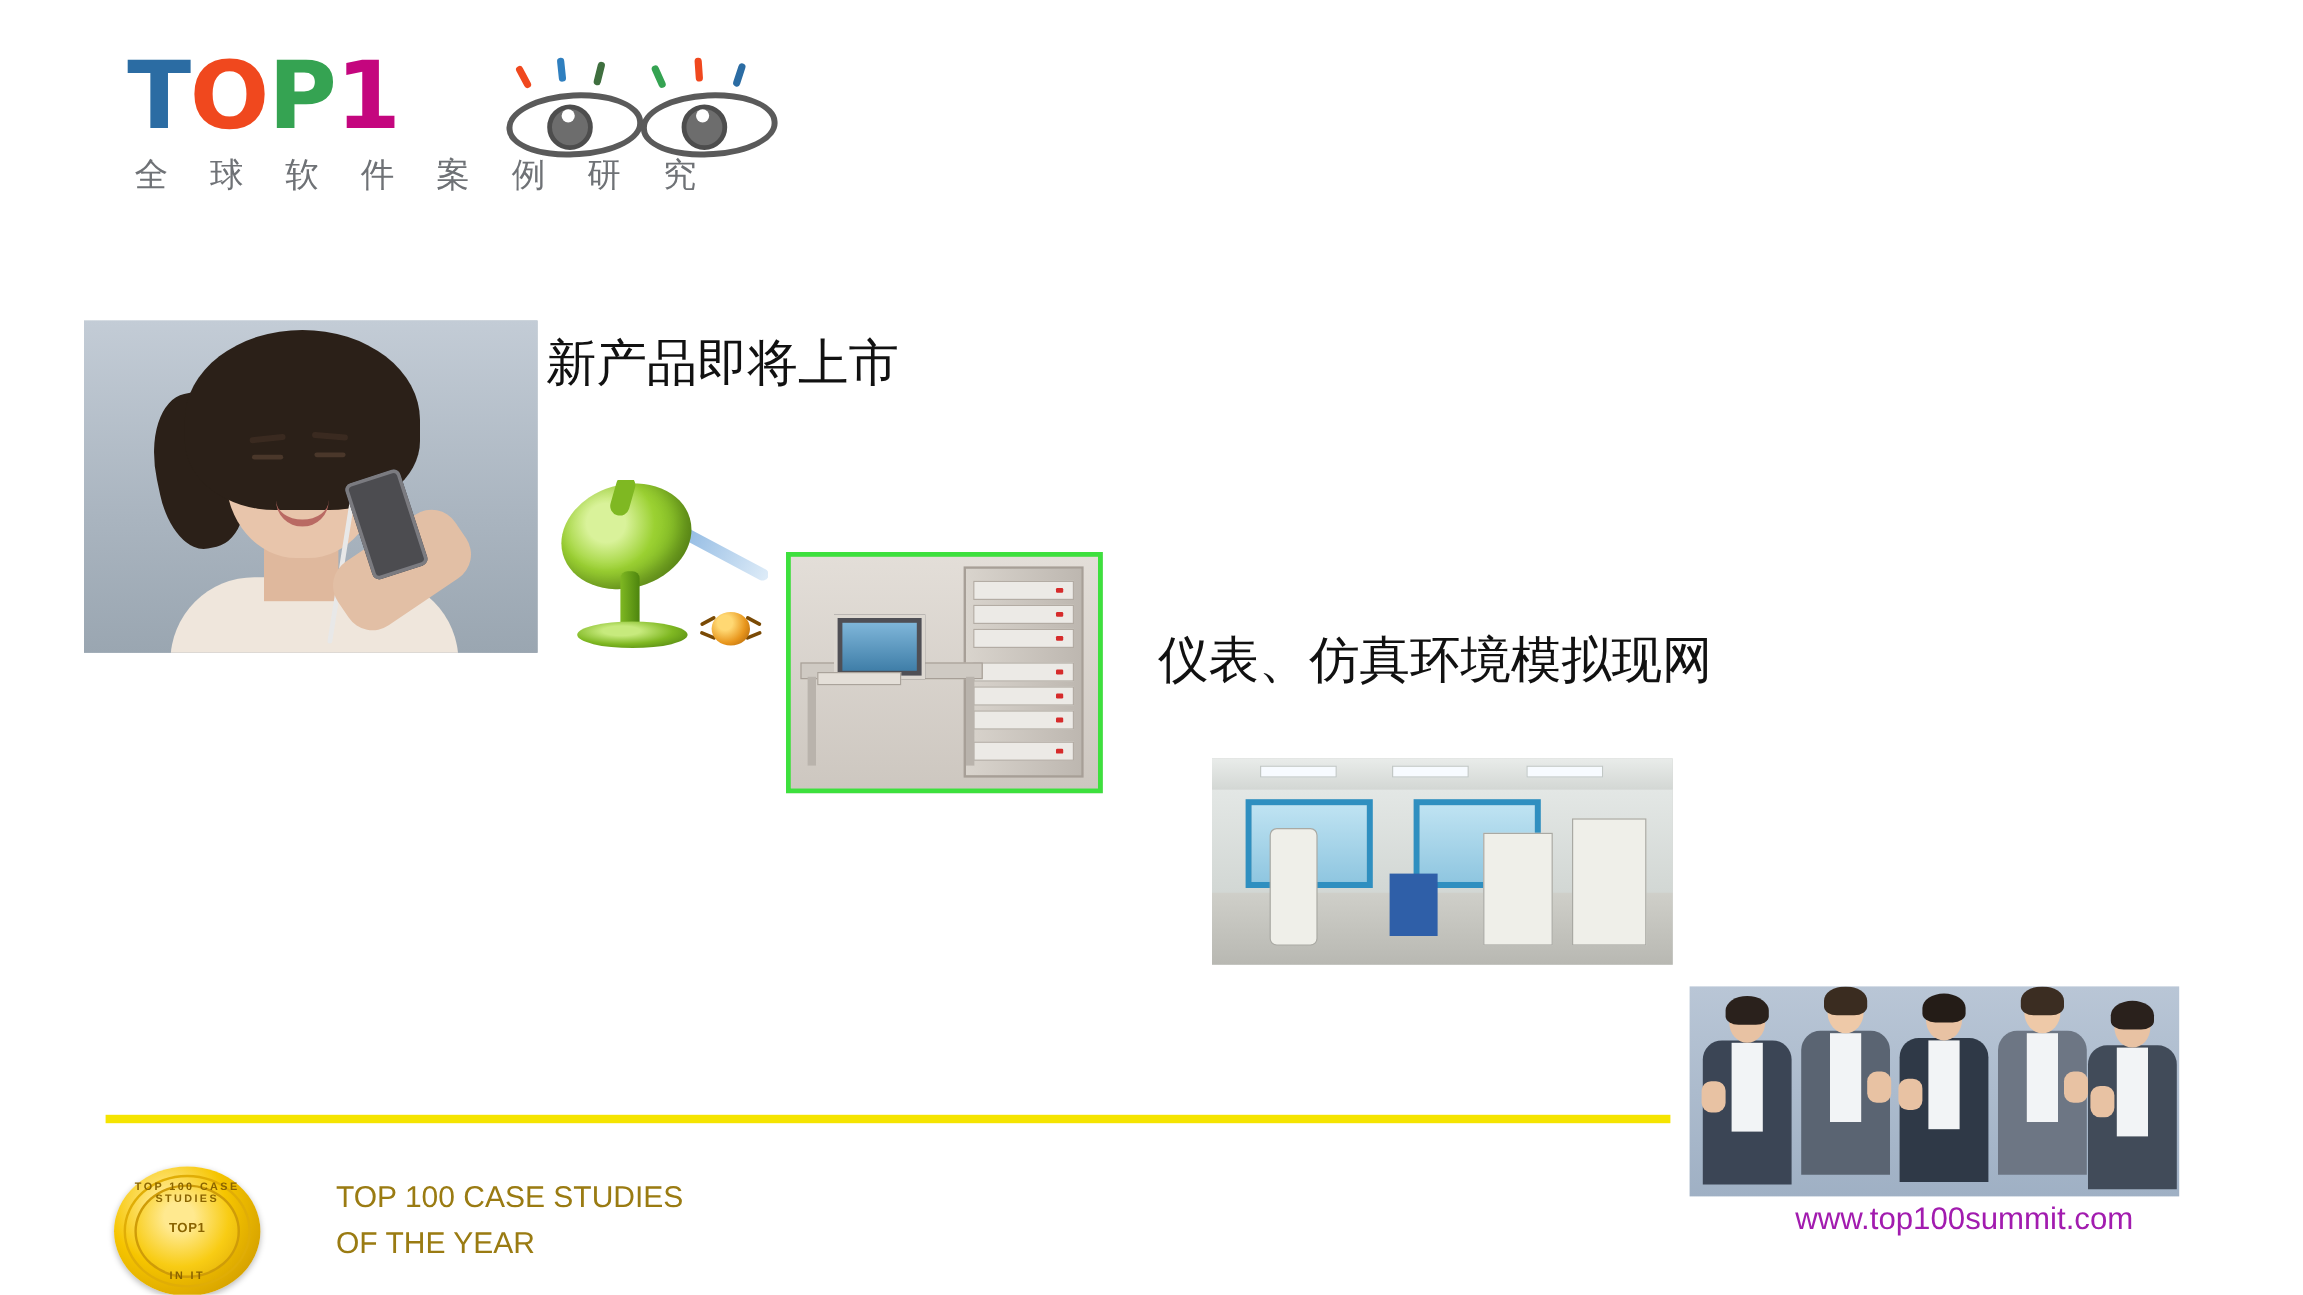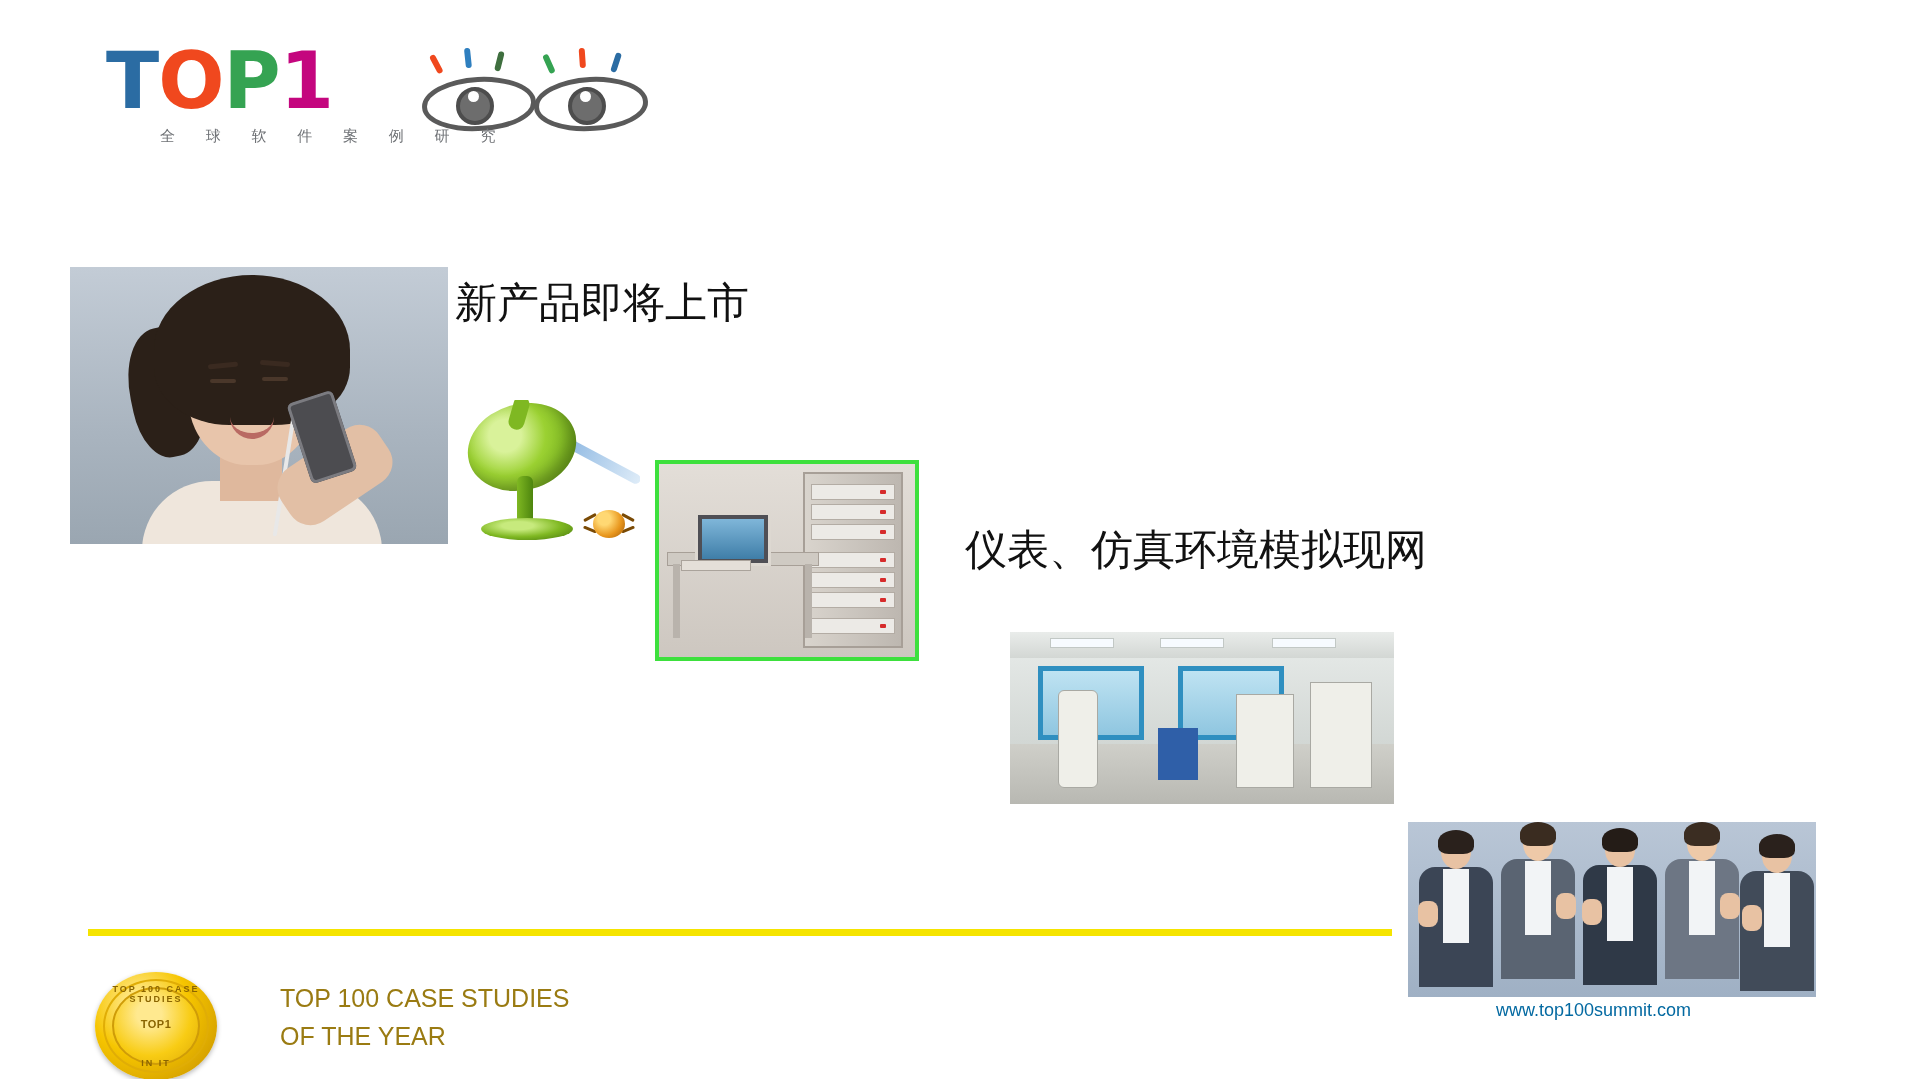--- a/index.html
+++ b/index.html
@@ -41,24 +41,23 @@
   .lash{position:absolute;width:6px;height:20px;border-radius:3px;transform-origin:bottom center;}
   .l1{left:16px;top:2px;background:#f0481e;transform:rotate(-28deg);}
   .l2{left:44px;top:-3px;background:#2f7fbf;transform:rotate(-6deg);}
   .l3{left:72px;top:0px;background:#3f6f3f;transform:rotate(14deg);}
   .l4{left:128px;top:2px;background:#35a352;transform:rotate(-24deg);}
   .l5{left:158px;top:-3px;background:#f0481e;transform:rotate(-4deg);}
   .l6{left:188px;top:1px;background:#2b6ca3;transform:rotate(18deg);}
 
   .logo-sub{
     position:absolute;left:12px;top:82px;
-    font-size:15px;letter-spacing:13px;color:#6f7276;
+    font-size:28px;letter-spacing:13px;color:#6f7276;
     font-family:"DejaVu Sans","Liberation Sans",sans-serif;
     white-space:nowrap;
-    margin-left:48px;
   }
 
   
   .slide-title{
     position:absolute;left:104px;top:178px;
     font-size:50px;color:#111;line-height:1.05;white-space:nowrap;
     font-family:"DejaVu Sans","Liberation Sans",sans-serif;
   }
 
   
@@ -159,21 +158,21 @@
   .seal-inner{position:absolute;left:17px;top:15px;right:17px;bottom:15px;border-radius:50%;
     border:2px solid #cf9c08;background:radial-gradient(circle at 42% 34%,#ffe98f 0 18%,#f8cc14 60%,#dda904 100%);}
   .seal-ring{position:absolute;left:8px;top:7px;right:8px;bottom:7px;border-radius:50%;border:2px solid #e0ad06;}
   .seal-txt{position:absolute;left:0;right:0;top:46px;text-align:center;font-size:11px;font-weight:bold;color:#8a6400;letter-spacing:.5px;}
   .seal-arc{position:absolute;left:0;right:0;text-align:center;font-size:9px;font-weight:bold;color:#8a6400;letter-spacing:2px;}
   .seal-arc.top{top:12px;}
   .seal-arc.bot{bottom:12px;}
 
   .foot-txt{position:absolute;left:280px;top:980px;color:#9a7b12;font-size:25px;line-height:1.5;
     font-family:"Liberation Sans","DejaVu Sans",sans-serif;}
-  .site{position:absolute;left:1496px;top:1000px;color:#0369a1;font-size:18px;
+  .site{position:absolute;left:1496px;top:1000px;color:#a21caf;font-size:26px;
     font-family:"Liberation Sans","DejaVu Sans",sans-serif;}
 </style>
 </head>
 <body>
 
 <div class="slide">
 
   <div class="logo-block">
     <div class="logo-word">
       <span class="lt-t">T</span>

